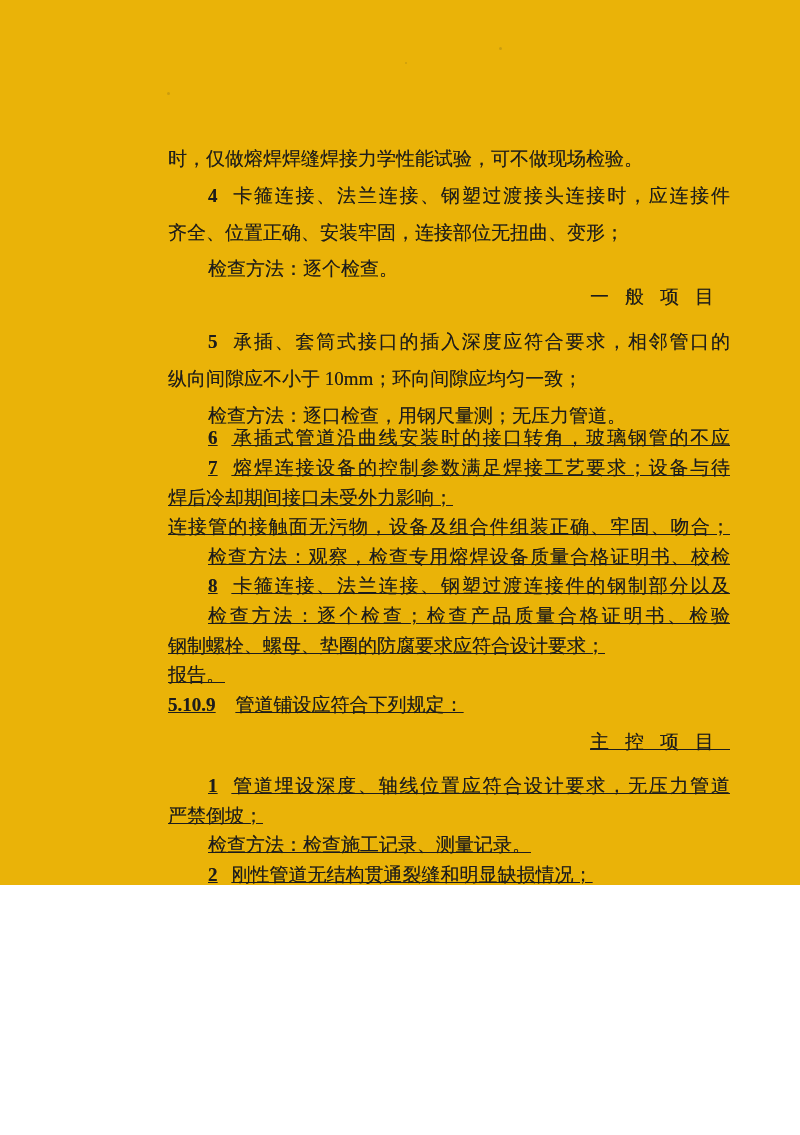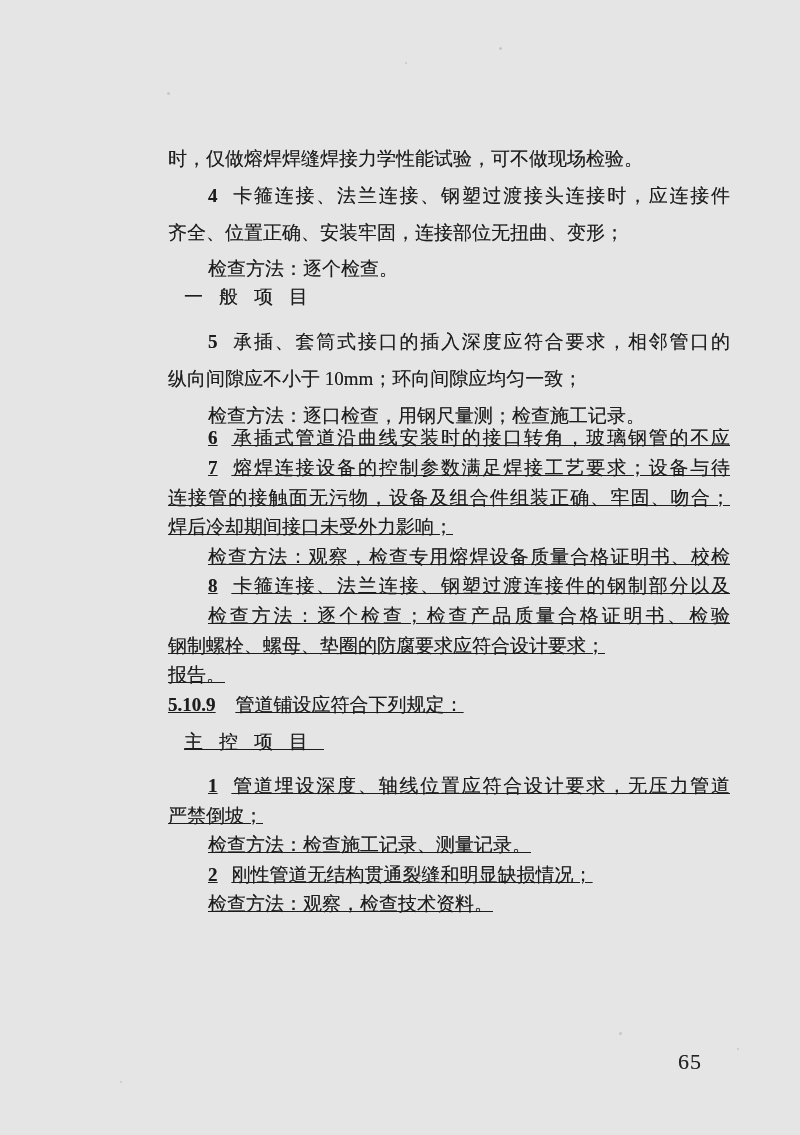--- a/index.html
+++ b/index.html
@@ -1,34 +1,34 @@
 <!DOCTYPE html>
 <html><head>
 <meta charset="utf-8">
 <style>
   html,body{margin:0;padding:0;background:#ffffff;}
   .page{
-    position:relative;width:800px;height:1135px;background:#e5e5e5;overflow:hidden;
+    position:relative;width:800px;height:885px;background:#eab308;overflow:hidden;
     font-family:"Liberation Serif","DejaVu Serif",serif;color:#1d1d1d;
   }
   .column{position:absolute;left:168px;top:141px;width:562px;}
   .ln{
     font-size:19px;line-height:36.8px;
     text-shadow:0 0 0.5px rgba(0,0,0,0.5);
   }
   .a{line-height:36.8px;}
   .b{line-height:29.6px;text-decoration:underline;}
   .indent{padding-left:40px;}
   .fill{text-align:justify;text-align-last:justify;text-justify:inter-character;}
   .wide{width:590px;}
   .first-b{margin-top:-11px;}
   .num{font-weight:bold;margin-right:14px;}
   .clause .num{margin-right:20px;}
   .heading{
-    text-align:left;letter-spacing:16px;padding-left:16px;
+    text-align:right;letter-spacing:16px;padding-left:16px;
     font-size:19px;
   }
   .h1g{margin-top:-9px;margin-bottom:8px;}
   .h2g{margin-top:8px;margin-bottom:14px;}
   .pageno{
     position:absolute;left:678px;top:1049px;width:50px;
     font-size:22px;letter-spacing:1px;color:#242424;
     text-shadow:0 0 0.5px rgba(0,0,0,0.4);
   }
   .speck{position:absolute;border-radius:50%;background:rgba(45,45,45,0.16);}
@@ -50,27 +50,27 @@
     <div class="ln a">时，仅做熔焊焊缝焊接力学性能试验，可不做现场检验。</div>
 
     <div class="ln a indent fill"><span class="num">4</span><span>卡箍连接、法兰连接、钢塑过渡接头连接时，应连接件</span></div>
     <div class="ln a">齐全、位置正确、安装牢固，连接部位无扭曲、变形；</div>
     <div class="ln a indent">检查方法：逐个检查。</div>
 
     <div class="ln a heading h1g">一般项目</div>
 
     <div class="ln a indent fill"><span class="num">5</span><span>承插、套筒式接口的插入深度应符合要求，相邻管口的</span></div>
     <div class="ln a">纵向间隙应不小于 10mm；环向间隙应均匀一致；</div>
-    <div class="ln a indent">检查方法：逐口检查，用钢尺量测；检查施工记录。</div>
+    <div class="ln a indent">检查方法：逐口检查，用钢尺量测；无压力管道。</div>
 
     <div class="ln b indent fill first-b"><span class="num">6</span><span>承插式管道沿曲线安装时的接口转角，玻璃钢管的不应</span></div>
 
     <div class="ln b indent fill"><span class="num">7</span><span>熔焊连接设备的控制参数满足焊接工艺要求；设备与待</span></div>
+    <div class="ln b">焊后冷却期间接口未受外力影响；</div>
     <div class="ln b fill">连接管的接触面无污物，设备及组合件组装正确、牢固、吻合；</div>
-    <div class="ln b">焊后冷却期间接口未受外力影响；</div>
     <div class="ln b indent fill">检查方法：观察，检查专用熔焊设备质量合格证明书、校检</div>
 
     <div class="ln b indent fill"><span class="num">8</span><span>卡箍连接、法兰连接、钢塑过渡连接件的钢制部分以及</span></div>
     <div class="ln b indent fill">检查方法：逐个检查；检查产品质量合格证明书、检验</div>
     <div class="ln b">钢制螺栓、螺母、垫圈的防腐要求应符合设计要求；</div>
     <div class="ln b">报告。</div>
 
     <div class="ln b clause"><span class="num">5.10.9</span><span>管道铺设应符合下列规定：</span></div>
 
     <div class="ln b heading h2g">主控项目</div>

